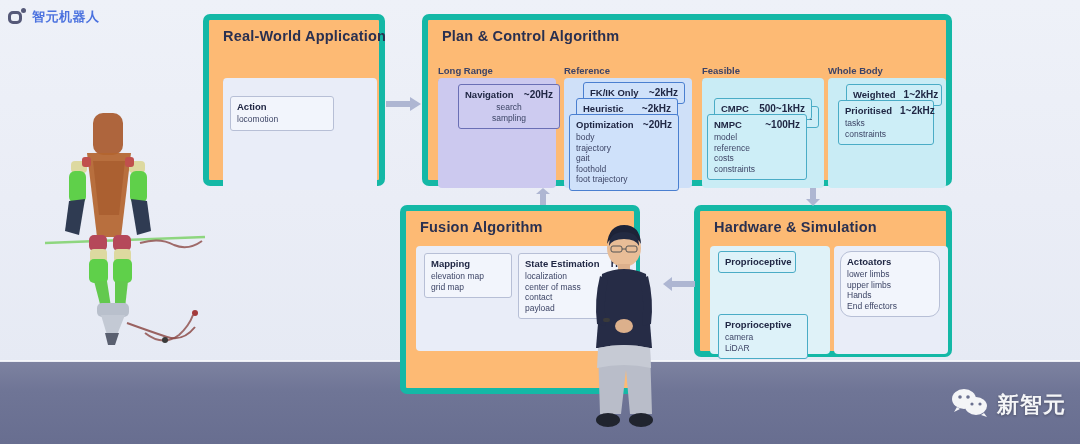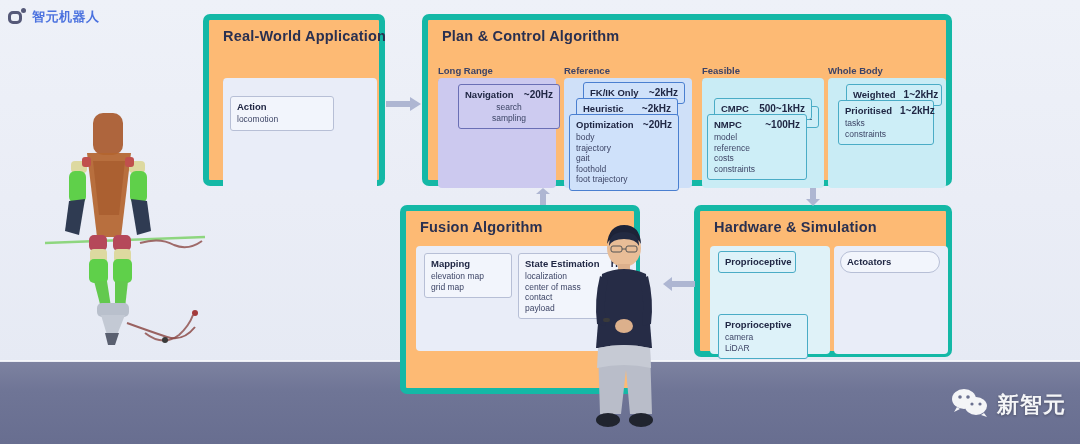--- a/index.html
+++ b/index.html
@@ -281,20 +281,24 @@
           <span class="rate"></span>
         </div>
         <div class="items">camera
 LiDAR</div>
       </div>
       <div class="card w" style="left:140px; top:40px; width:100px;border-radius:11px;">
         <div class="hdr">
           <span class="name">Actoators</span>
           <span class="rate"></span>
         </div>
+        <div class="items">lower limbs
+upper limbs
+Hands
+End effectors</div>
       </div>
     </div>
 
     <div class="arrow" style="left:386px; top:96px;">
       <svg width="36" height="16" viewBox="0 0 36 16">
         <path d="M0 8 L26 8" stroke="#aeb6d2" stroke-width="6"></path>
         <path d="M24 1 L35 8 L24 15 Z" fill="#aeb6d2"></path>
       </svg>
     </div>
     <div class="arrow" style="left:535px; top:188px;">

